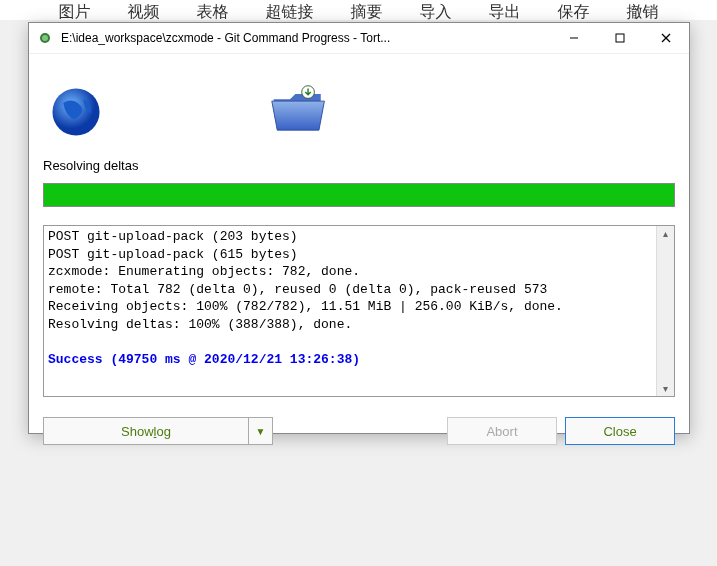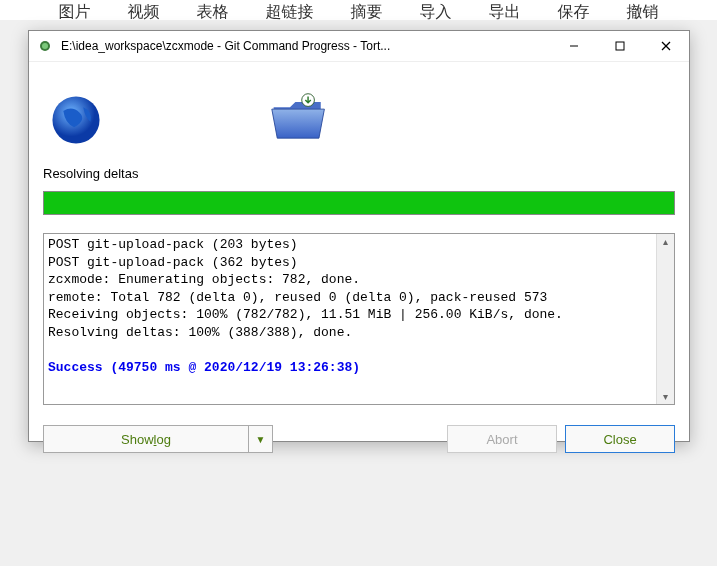--- a/index.html
+++ b/index.html
@@ -20,21 +20,21 @@
       justify-content: space-around;
       padding: 0 40px;
       font-size: 16px;
       color: #333;
       background: #fff;
     }
     .background-toolbar span { padding-top: 2px; }
     .dialog {
       position: absolute;
       left: 28px;
-      top: 30px;
+      top: 22px;
       width: 662px;
       height: 412px;
       background: #fff;
       border: 1px solid #888;
       box-shadow: 0 4px 16px rgba(0,0,0,0.25);
       display: flex;
       flex-direction: column;
     }
     .titlebar {
       height: 32px;
@@ -218,27 +218,27 @@
         </svg>
       </span>
     </div>
 
     <div class="status-label">Resolving deltas</div>
 
     <div class="progress-bar"></div>
 
     <div class="log-container">
       <div class="log-box"><span>POST git-upload-pack (203 bytes)</span>
-<span>POST git-upload-pack (362 bytes)</span>
+<span>POST git-upload-pack (615 bytes)</span>
 <span>zcxmode: Enumerating objects: 782, done.</span>
 <span>remote: Total 782 (delta 0), reused 0 (delta 0), pack-reused 573</span>
 <span>Receiving objects: 100% (782/782), 11.51 MiB | 256.00 KiB/s, done.</span>
 <span>Resolving deltas: 100% (388/388), done.</span>
 
-<span class="log-line-success">Success (49750 ms @ 2020/12/19 13:26:38)</span></div>
+<span class="log-line-success">Success (49750 ms @ 2020/12/21 13:26:38)</span></div>
       <div class="log-scrollbar">
         <span class="scroll-arrow">▴</span>
         <span class="scroll-arrow down">▾</span>
       </div>
     </div>
 
     <div class="button-row">
       <div class="show-log-group">
         <div class="btn show-log-btn">
             <span>Show </span>

